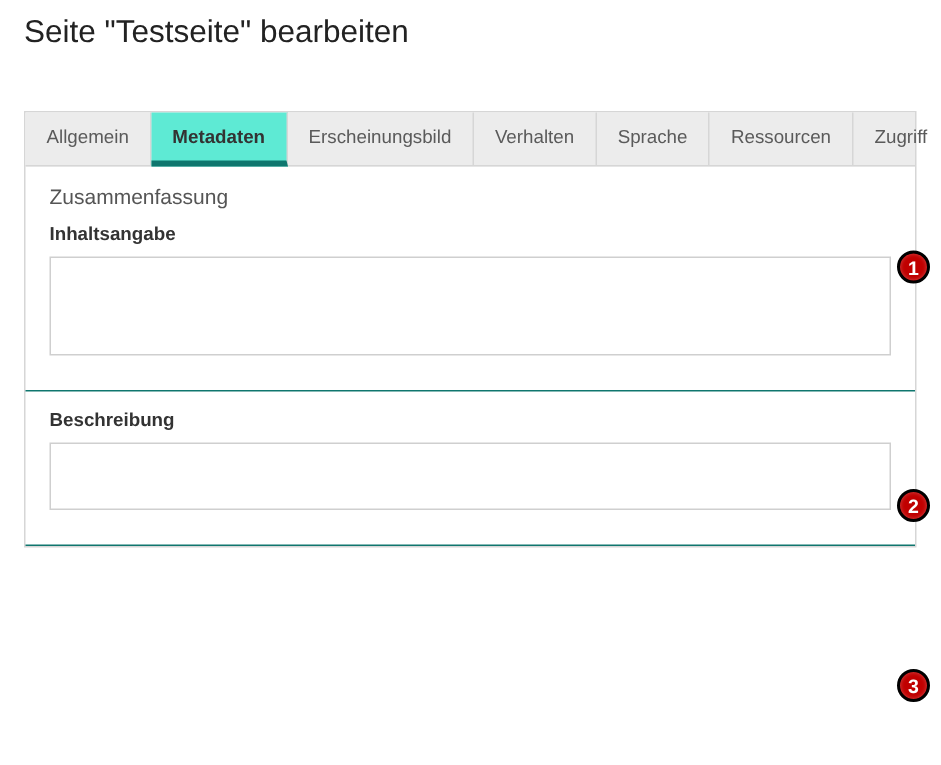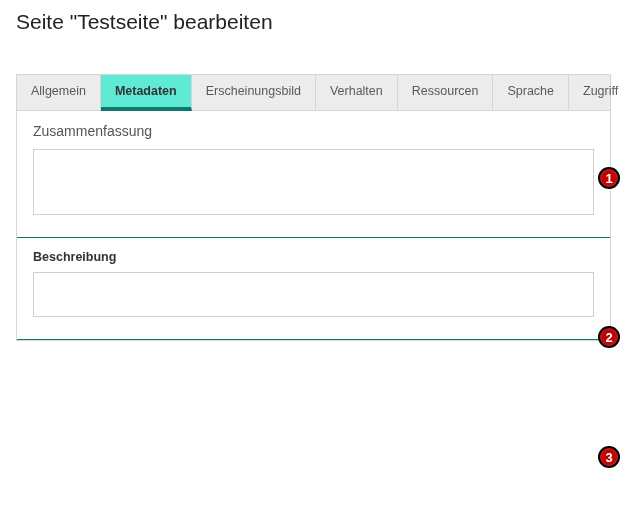--- a/index.html
+++ b/index.html
@@ -96,28 +96,29 @@
 
 <div class="page">
   <h1 class="page-title">Seite "Testseite" bearbeiten</h1>
 
   <div class="tab-container">
     <div class="tab-bar">
       <div class="tab">Allgemein</div>
       <div class="tab active">Metadaten</div>
       <div class="tab">Erscheinungsbild</div>
       <div class="tab">Verhalten</div>
+      <div class="tab">Sprache</div>
       <div class="tab">Ressourcen</div>
-      <div class="tab">Sprache</div>
       <div class="tab">Zugriff</div>
     </div>
 
     <div class="section">
       <div class="section-title">Zusammenfassung</div>
       <div class="field-block">
+        <div class="field-label">Inhaltsangabe</div>
         <textarea class="field-textarea tall" style=""></textarea>
       </div>
     </div>
 
     <div class="section">
       <div class="field-block">
         <div class="field-label">Beschreibung</div>
         <textarea class="field-textarea shorter" style=""></textarea>
       </div>
     </div>

